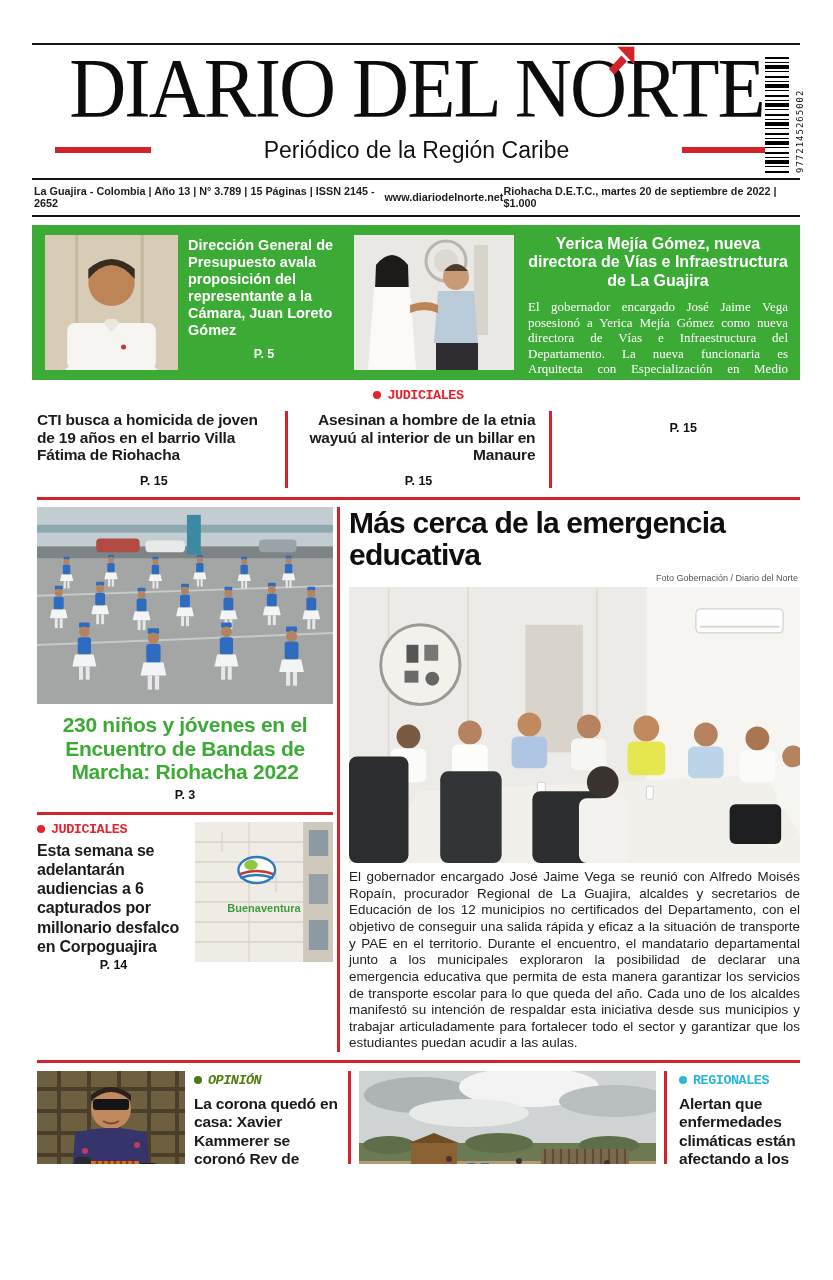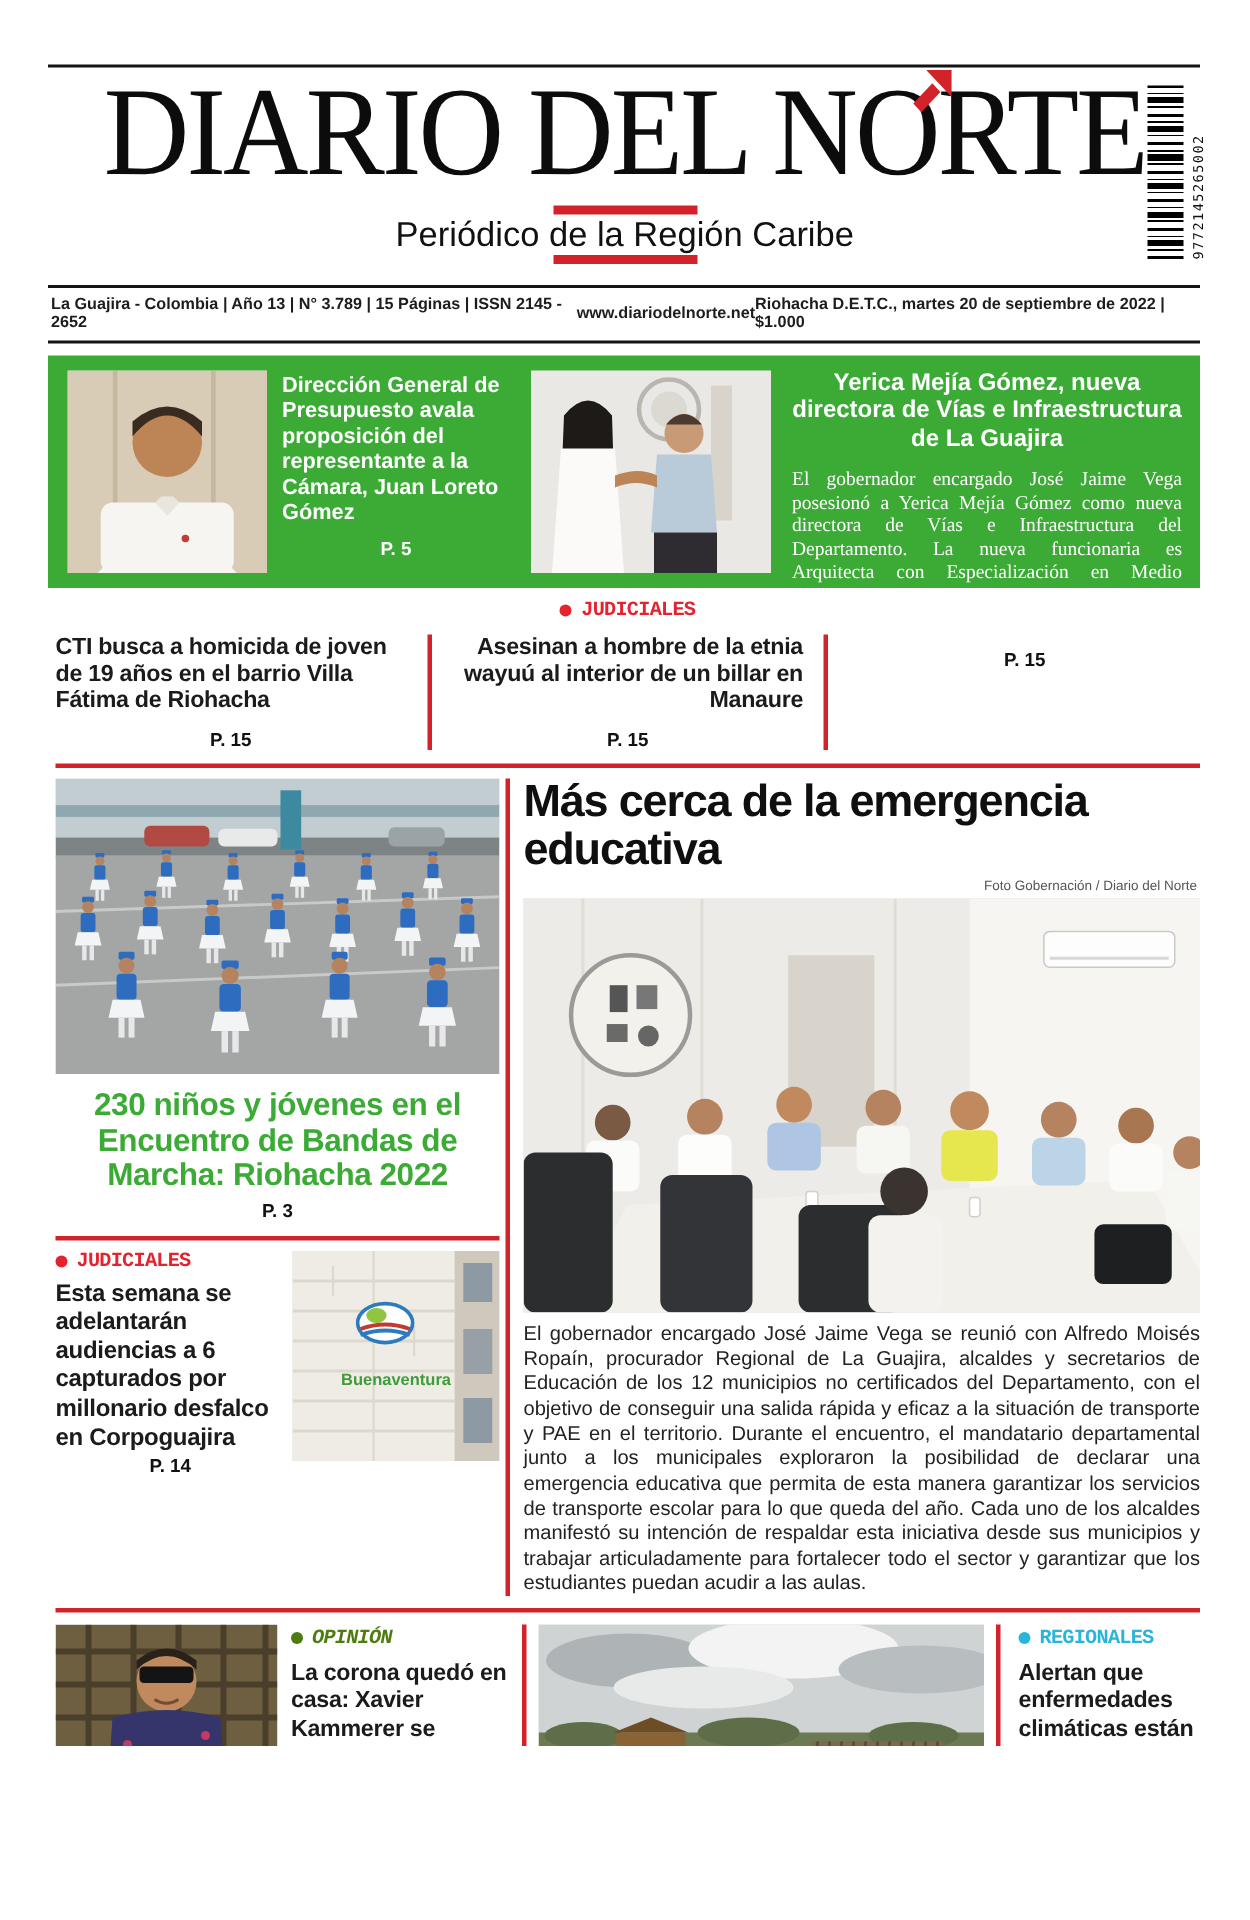--- a/index.html
+++ b/index.html
@@ -8,21 +8,21 @@
   .rule-black{height:2px;background:#141414;margin:0 33px 0 32px;}
   .rule-red{height:3px;background:#D2232A;}
   .vdiv{width:3px;background:#D2232A;flex:0 0 auto;}
 
   
   .mast-title-row{text-align:center;margin-top:4px;line-height:0.95;}
   .mast-title{font-family:"Liberation Serif",serif;font-size:84px;font-weight:400;
               letter-spacing:-2px;display:inline-block;transform:scaleX(0.94);white-space:nowrap;color:#0c0c0c;}
   .o-wrap{position:relative;display:inline-block;}
   .o-arrow{position:absolute;top:-5px;right:-13px;width:36px;height:36px;}
-  .tagline-row{display:flex;align-items:center;margin:8px 55px 0 55px;flex-direction:column;}
+  .tagline-row{display:flex;align-items:center;margin:8px 55px 0 55px;}
   .tag-bar{width:96px;height:6px;background:#D2232A;flex:0 0 auto;}
   .tagline{flex:1;text-align:center;font-size:23px;color:#111;font-family:"Liberation Sans",sans-serif;}
   .info-bar{margin:14px 33px 0 32px;border-top:2px solid #141414;border-bottom:2px solid #141414;
             display:flex;justify-content:space-between;align-items:center;
             padding:5px 2px 6px 2px;font-size:10.8px;font-weight:700;color:#1d1d1d;}
   .barcode{position:absolute;top:57px;right:28px;width:40px;height:116px;}
   .barcode-bars{position:absolute;left:0;top:0;width:24px;height:116px;
     background:repeating-linear-gradient(to bottom,#000 0 2px,#fff 2px 5px,#000 5px 6px,#fff 6px 8px,
       #000 8px 12px,#fff 12px 14px,#000 14px 15px,#fff 15px 19px);}
   .barcode-number{position:absolute;right:0;top:0;height:116px;writing-mode:vertical-rl;transform:rotate(180deg);

